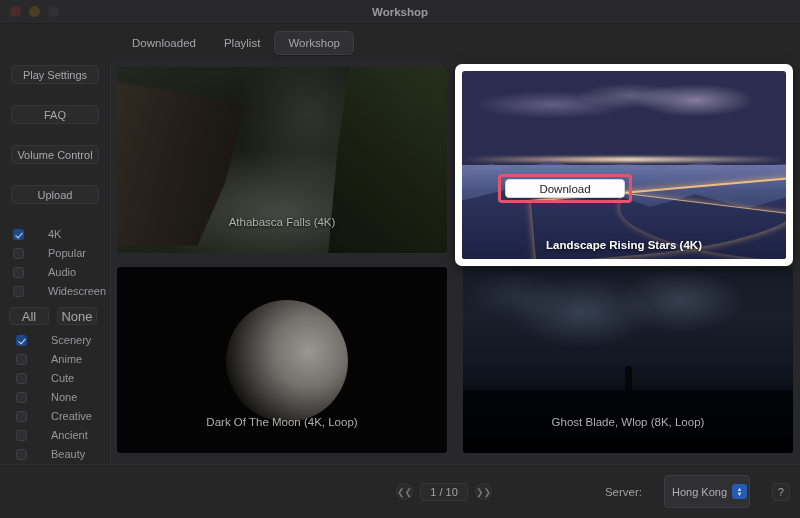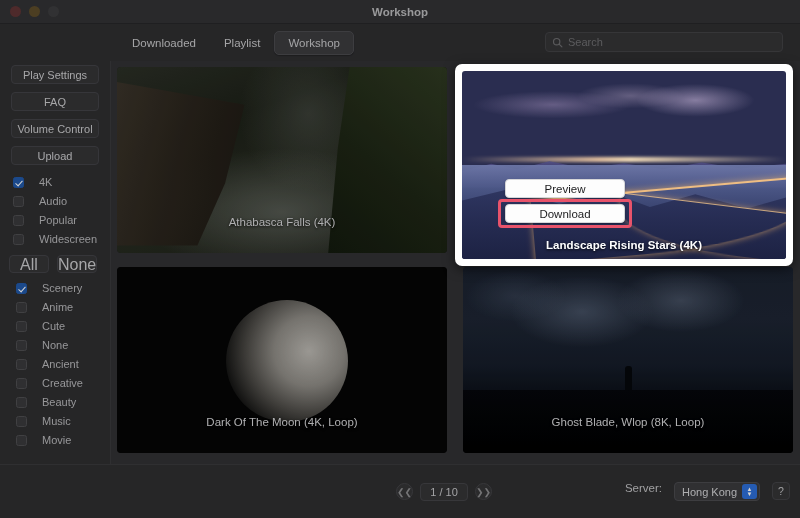--- a/index.html
+++ b/index.html
@@ -84,21 +84,21 @@
 
   
   .sidebar {
     width: 110px; flex: 0 0 110px;
     background: #2e2e30;
     padding-top: 4px;
     position: relative;
   }
   .side-btn {
     display: block;
-    width: 88px; margin: 0 auto 8px auto;
+    width: 88px; margin: 0 auto 21px auto;
     height: 19px; line-height: 18px;
     text-align: center;
     font-size: 11px; color: #c9c9cb;
     background: #343436;
     border: 1px solid #424246;
     border-radius: 4px;
   }
   .filter-group { margin-top: 8px; padding-left: 13px; }
   .chk-row {
     display: flex; align-items: center;
@@ -117,29 +117,29 @@
   }
   .chk.checked::after {
     content: "";
     position: absolute; left: 3px; top: 1px;
     width: 3px; height: 6px;
     border: solid #fff; border-width: 0 1.4px 1.4px 0;
     transform: rotate(42deg);
   }
   .chk-label {
     font-size: 11px; color: #b6b6b8;
-    margin-left: 15px;
+    margin-left: 24px;
   }
   .allnone {
     display: flex; gap: 8px;
     margin: 7px 0 6px 9px;
   }
   .mini-btn {
     width: 40px; height: 18px; line-height: 17px;
-    text-align: center; font-size: 16px;
+    text-align: center; font-size: 13px;
     color: #c7c7c9; background: #343436;
     border: 1px solid #424246; border-radius: 4px;
   }
   .cat-group { padding-left: 16px; margin-top: 2px; }
   .version {
     position: absolute; left: 14px; bottom: -27px;
     font-size: 10px; color: #59595b;
   }
 
   
@@ -339,25 +339,25 @@
     font-size: 9px; color: #8c8c8e;
   }
   .pg-box {
     min-width: 48px; height: 18px; line-height: 17px;
     text-align: center; font-size: 11px; color: #c4c4c6;
     background: #343436; border: 1px solid #434346; border-radius: 4px;
     padding: 0 7px;
   }
   .server-area {
     position: absolute; right: 10px;
-    display: flex; align-items: flex-start; gap: 12px; margin-left: 20px;
+    display: flex; align-items: center; gap: 22px; margin-left: 20px;
   }
   .server-label { font-size: 11.5px; color: #c0c0c2; }
   .server-select {
-    height: 19px;
+    height: 33px;
     background: #3a3a3d; border: 1px solid #4a4a4e;
     border-radius: 4px;
     display: flex; align-items: center;
     padding: 0 2px 0 7px; gap: 5px;
   }
   .server-value { font-size: 11px; color: #d2d2d4; }
   .stepper {
     width: 15px; height: 15px;
     background: #2d6ed6; border-radius: 3px;
     display: flex; flex-direction: column;
@@ -391,49 +391,42 @@
     </div>
     <div class="win-title">Workshop</div>
   </div>
 
   <div class="toolbar">
     <div class="tabs">
       <div class="tab">Downloaded</div>
       <div class="tab">Playlist</div>
       <div class="tab active">Workshop</div>
     </div>
-    <div class="search-wrap">
-      <svg class="search-icon" viewBox="0 0 16 16">
-        <circle cx="6.8" cy="6.8" r="4.6" fill="none" stroke="#9a9a9c" stroke-width="1.7"></circle>
-        <line x1="10.3" y1="10.3" x2="14.4" y2="14.4" stroke="#9a9a9c" stroke-width="1.7" stroke-linecap="round"></line>
-      </svg>
-      <input class="search-input" type="text" placeholder="Search" style="">
-    </div>
   </div>
 
   <div class="body">
 
     <div class="sidebar">
       <div class="side-btn">Play Settings</div>
       <div class="side-btn">FAQ</div>
       <div class="side-btn">Volume Control</div>
       <div class="side-btn">Upload</div>
 
       <div class="filter-group">
         <div class="chk-row">
           <span class="chk checked"></span>
           <span class="chk-label">4K</span>
         </div>
         <div class="chk-row">
           <span class="chk"></span>
+          <span class="chk-label">Popular</span>
+        </div>
+        <div class="chk-row">
+          <span class="chk"></span>
           <span class="chk-label">Audio</span>
-        </div>
-        <div class="chk-row">
-          <span class="chk"></span>
-          <span class="chk-label">Popular</span>
         </div>
         <div class="chk-row">
           <span class="chk"></span>
           <span class="chk-label">Widescreen</span>
         </div>
       </div>
 
       <div class="allnone">
         <div class="mini-btn">All</div>
         <div class="mini-btn">None</div>
@@ -451,25 +444,25 @@
         <div class="chk-row">
           <span class="chk"></span>
           <span class="chk-label">Cute</span>
         </div>
         <div class="chk-row">
           <span class="chk"></span>
           <span class="chk-label">None</span>
         </div>
         <div class="chk-row">
           <span class="chk"></span>
+          <span class="chk-label">Creative</span>
+        </div>
+        <div class="chk-row">
+          <span class="chk"></span>
           <span class="chk-label">Ancient</span>
-        </div>
-        <div class="chk-row">
-          <span class="chk"></span>
-          <span class="chk-label">Creative</span>
         </div>
         <div class="chk-row">
           <span class="chk"></span>
           <span class="chk-label">Beauty</span>
         </div>
         <div class="chk-row">
           <span class="chk"></span>
           <span class="chk-label">Music</span>
         </div>
         <div class="chk-row">
@@ -545,21 +538,20 @@
     <div class="hl-inner thumb-landscape">
       <div class="ls-clouds"></div>
       <div class="ls-sun"></div>
       <div class="ls-hills-far"></div>
       <div class="ls-water"></div>
       <div class="ls-hills-near"></div>
       <div class="ls-road"></div>
       <div class="ls-road2"></div>
 
       <div class="hl-btns">
-        <div class="hl-btn">Preview</div>
         <div class="dl-wrap">
           <div class="hl-btn">Download</div>
           <div class="dl-highlight"></div>
         </div>
       </div>
 
       <div class="hl-caption">Landscape Rising Stars (4K)</div>
     </div>
   </div>
 

